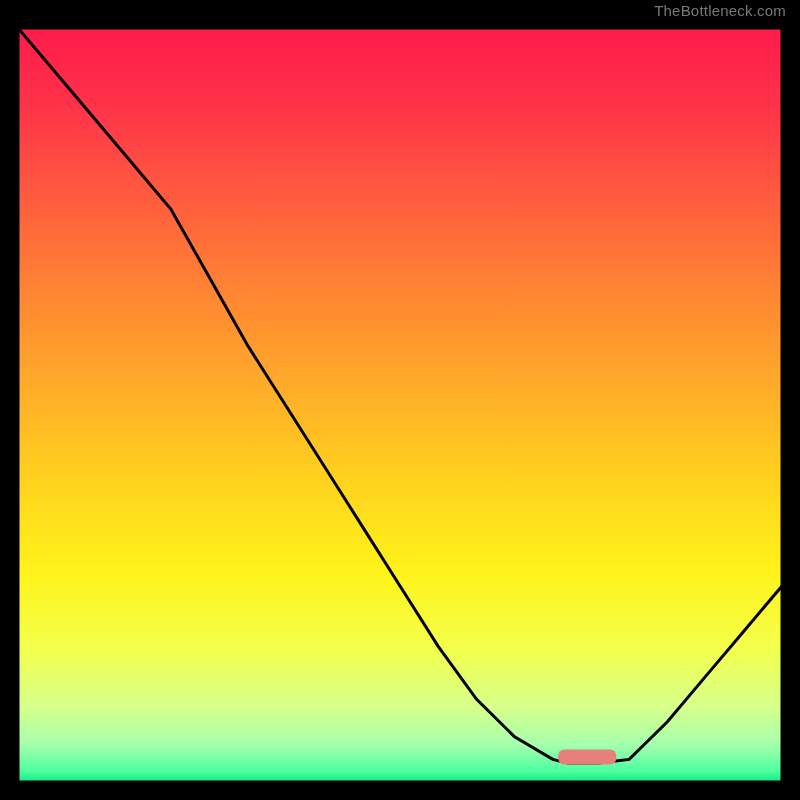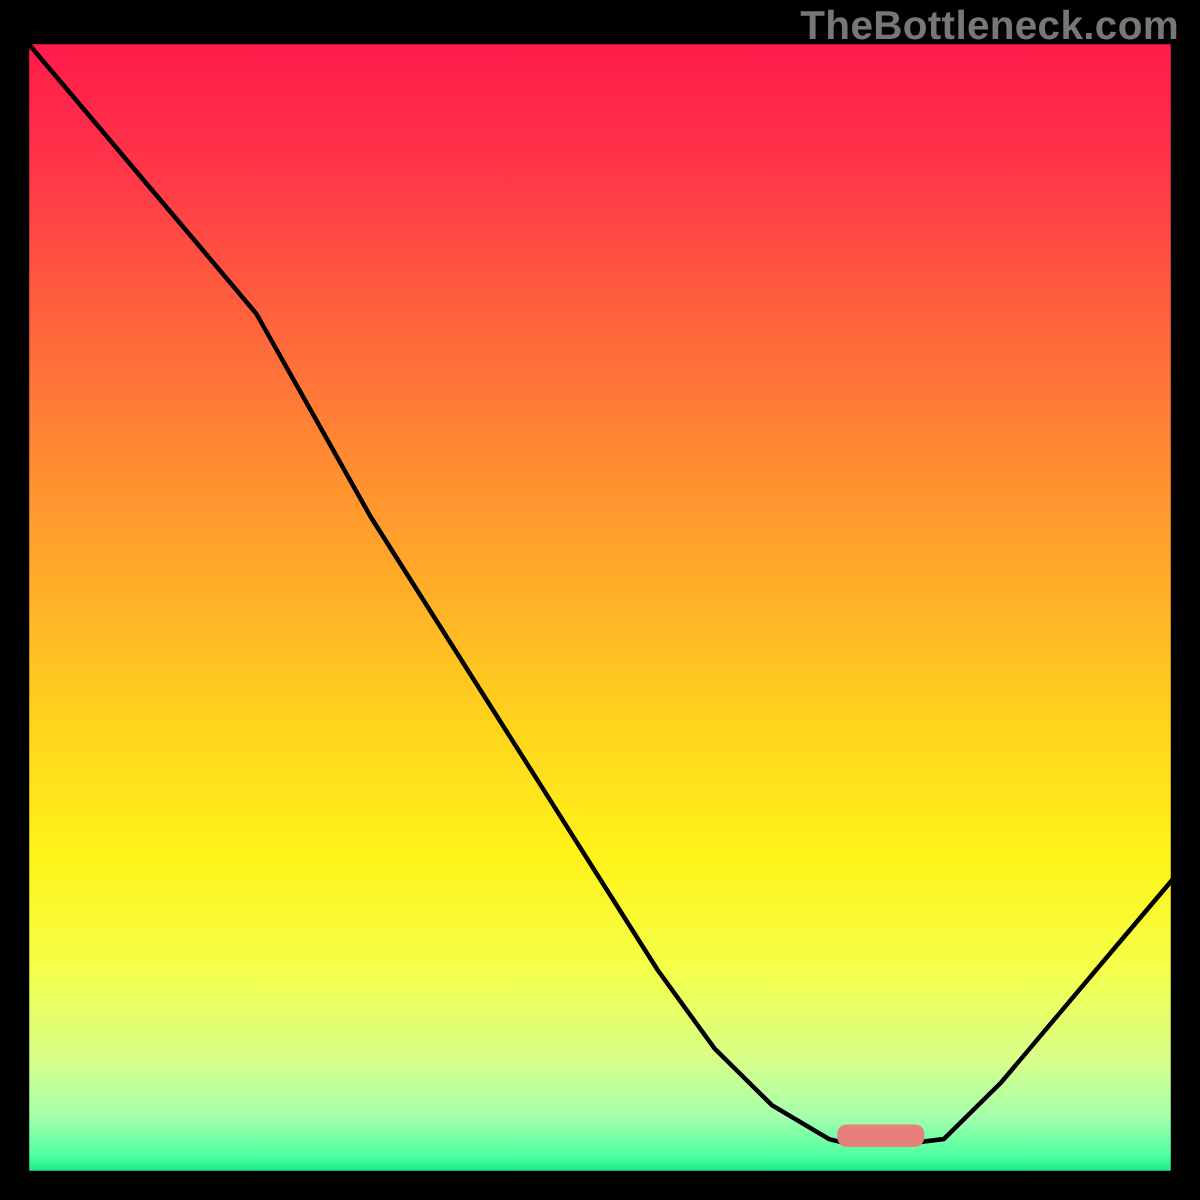--- a/index.html
+++ b/index.html
@@ -15,22 +15,22 @@
     position: relative;
     width: 800px;
     height: 800px;
   }
   svg { display: block; }
   #watermark {
     position: absolute;
     top: 2px;
     right: 14px;
     color: #777;
-    font-size: 27px;
-    font-weight: 700;
+    font-size: 15px;
+    font-weight: 400;
     letter-spacing: 0.2px;
     pointer-events: none;
   }
 </style>
 </head>
 <body>
 <div id="wrap">
   <div id="watermark">TheBottleneck.com</div>
   <svg id="chart-svg" width="800" height="800">
     <defs>

